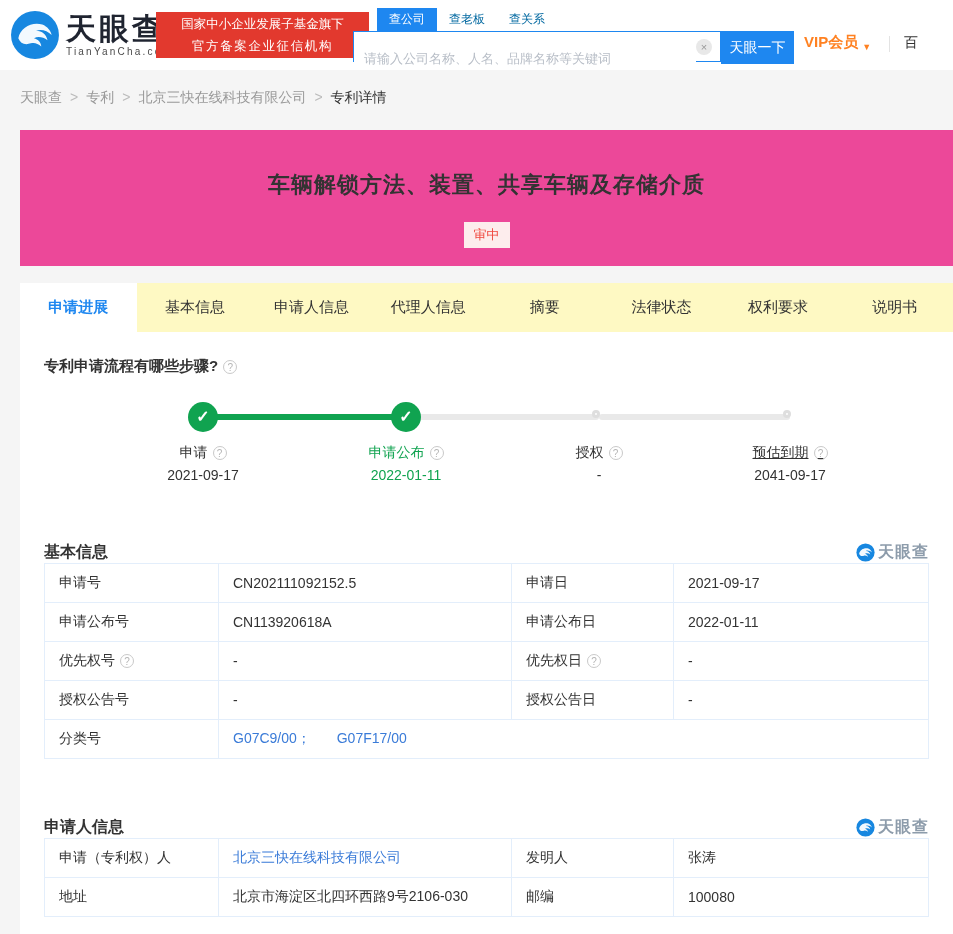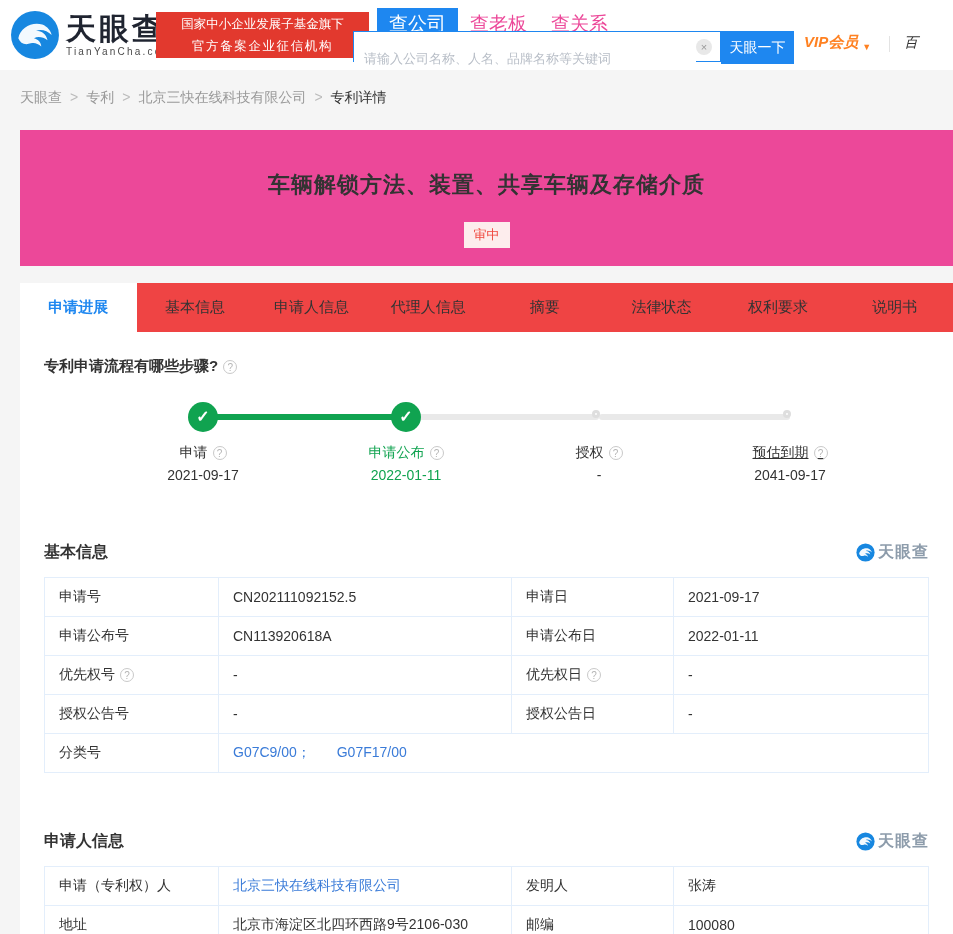--- a/index.html
+++ b/index.html
@@ -18,49 +18,49 @@
   .logo-txt { margin-left:6px; }
   .logo-name { font-size:30px; font-weight:bold; color:#1f2430; letter-spacing:3px; line-height:30px; }
   .logo-domain { font-size:10px; color:#4a4a4a; letter-spacing:2.2px; margin-top:2px; }
   .gov-badge {
     position:absolute; left:156px; top:12px; width:213px; height:46px;
     background:#e2392e; color:#fff; font-size:12.5px; line-height:1.72;
     padding:2px 7px; text-align:center;
   }
   .gov-badge .l2 { letter-spacing:1.6px; }
   .search-wrap { position:absolute; left:353px; top:8px; }
-  .search-tabs { display:flex; font-size:19px; height:23px;padding-left:24px; }
-  .search-tab { padding:3px 12px; cursor:pointer; color:#ec4899; }
+  .search-tabs { display:flex; font-size:12px; height:23px;padding-left:24px; }
+  .search-tab { padding:3px 12px; cursor:pointer; color:#0369a1; }
   .search-tab.active { background:#1e87f0; color:#fff; }
   .search-row { display:flex; }
   .search-box {
     display:flex; align-items:center; width:368px; height:31px;
     border:1px solid #1e87f0; background:#fff;
   }
   .search-input { flex:1; border:none; outline:none; font-size:13px; padding:0 10px; color:#333; font-family:"Liberation Sans",sans-serif;margin-top:23px; }
   .search-input::placeholder { color:#b8bec7; }
   .clear-icon { width:16px; height:16px; margin-right:8px; border-radius:50%; background:#e8e8e8; color:#999;
                 font-size:11px; line-height:16px; text-align:center; cursor:pointer; }
   .search-btn { width:73px; height:33px; background:#1e87f0; color:#fff; border:none; font-size:14px; cursor:pointer; font-family:"Liberation Sans",sans-serif; }
-  .hdr-right { position:absolute; left:804px; top:33px; display:flex; align-items:flex-end; font-size:15px; white-space:nowrap;font-style:italic; }
+  .hdr-right { position:absolute; left:804px; top:33px; display:flex; align-items:flex-end; font-size:15px; white-space:nowrap; }
   .vip { color:#ff8121; font-weight:bold; cursor:pointer; }
   .vip-caret { color:#ff8121; font-size:9px; margin-left:4px; cursor:pointer; }
   .hdr-divider { width:1px; height:16px; background:#e3e3e3; margin:0 14px 0 18px; }
   .hdr-partial { color:#333; font-size:14px; cursor:pointer; }
   
   .breadcrumb { position:absolute; top:89px; left:20px; font-size:14px; color:#999; display:flex; }
   .crumb { color:#999; cursor:pointer; }
   .crumb-sep { margin:0 8px; color:#bbb; }
   .crumb-current { color:#333; }
   
   .title-card { position:absolute; top:130px; left:20px; width:933px; height:136px; background:#ec4899; text-align:center; }
   .patent-title { margin-top:40px; font-size:22px; font-weight:bold; color:#333; letter-spacing:1px; }
   .status-badge { display:inline-block; margin-top:22px; background:#fdeded; color:#f0483f; font-size:13px; padding:4px 10px; }
   
-  .tabbar { position:absolute; top:283px; left:20px; width:933px; height:49px; display:flex; background:#ef4444; }
+  .tabbar { position:absolute; top:283px; left:20px; width:933px; height:49px; display:flex; background:#fef9c3; }
   .tab { flex:1; display:flex; align-items:center; justify-content:center; font-size:15px; color:#333; cursor:pointer; }
   .tab.active { background:#fff; color:#1e87f0; font-weight:bold; }
   
   .content-card { position:absolute; top:332px; left:20px; width:933px; height:602px; background:#fff; padding:0 24px; }
   .q-head { display:flex; align-items:center; padding-top:25px; font-size:15px; font-weight:bold; color:#333; }
   .help-icon { display:inline-block; width:14px; height:14px; border:1px solid #c9c9c9; border-radius:50%;
                color:#b5b5b5; font-size:10px; line-height:13px; text-align:center; margin-left:5px; font-weight:normal; cursor:pointer; }
   
   .timeline { position:relative; height:122px; margin-top:8px; }
   .tl-seg { position:absolute; top:30px; height:6px; border-radius:3px; }
@@ -73,21 +73,21 @@
               display:flex; align-items:center; justify-content:center; }
   .tl-date { position:absolute; top:83px; width:180px; text-align:center; font-size:14px; color:#333; }
   .tl-green { color:#10a350 !important; }
   
   .sec-head { display:flex; align-items:center; justify-content:space-between; font-size:16px; font-weight:bold; color:#333; }
   .sec-head.first { margin-top:36px; }
   .sec-head.second { margin-top:58px; }
   .watermark { display:flex; align-items:center; font-size:16px; font-weight:bold; color:#8d9cab; letter-spacing:1px; }
   .watermark svg { width:19px; height:19px; margin-right:3px; }
   
-  table.info { width:100%; border-collapse:collapse; margin-top:14px; font-size:14px; table-layout:fixed; }
+  table.info { width:100%; border-collapse:collapse; font-size:14px; table-layout:fixed; }
   table.info td { border:1px solid #e3eefb; height:39px; padding:0 14px; color:#333; background:#fff; overflow:hidden; white-space:nowrap; }
   td.lbl { background:#eef6fd; }
   col.c1 { width:174px; } col.c2 { width:293px; } col.c3 { width:162px; } col.c4 { width:auto; }
   .lbl-flex { display:flex; align-items:center; }
   a.lnk, .lnk { color:#3a7bd8; text-decoration:none; cursor:pointer; }
   .lnk + .lnk { margin-left:22px; }
 </style>
 </head>
 <body>
 

